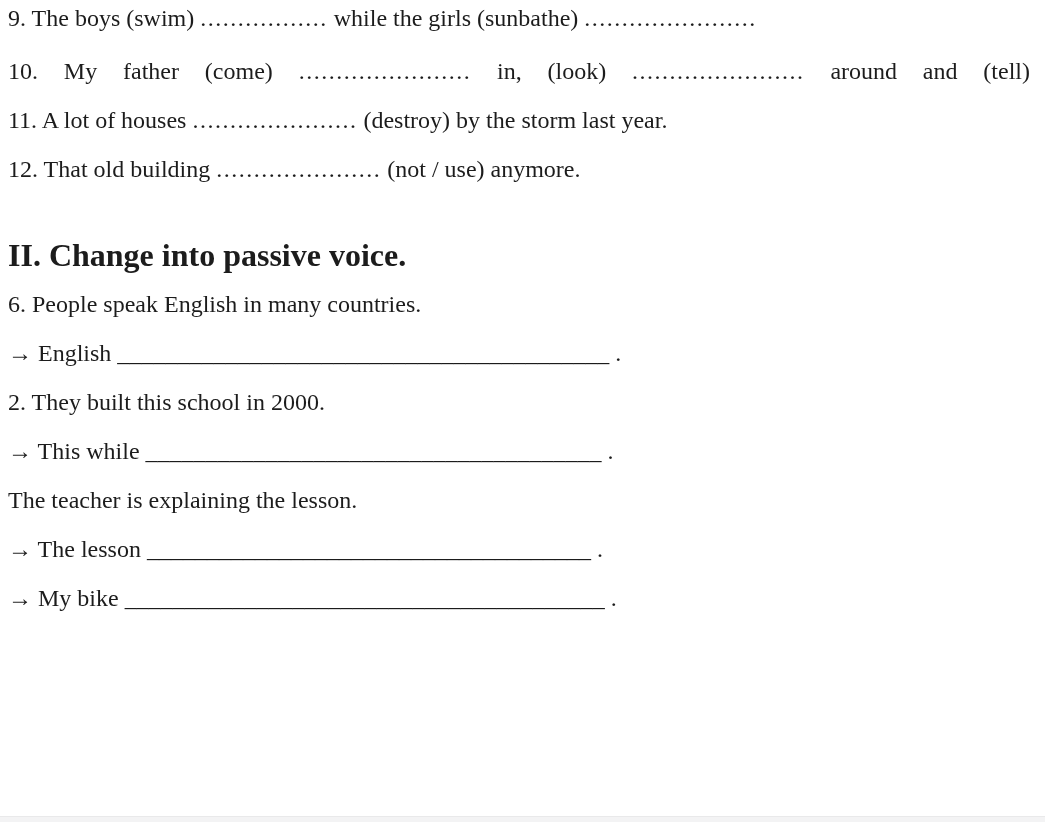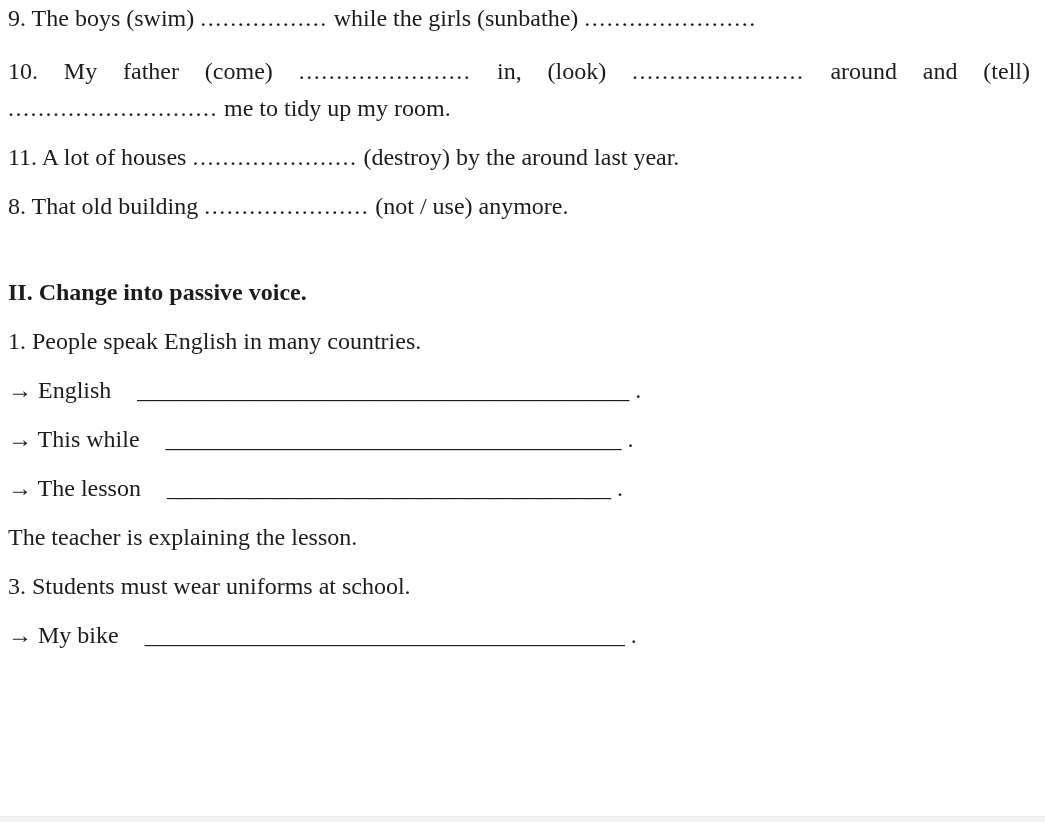--- a/index.html
+++ b/index.html
@@ -20,60 +20,59 @@
     width: 100%;
   }
   .line { margin: 0 0 12px 0; }
   .para10 { margin: 16px 0 12px 0; }
   .para10 .wrapline { margin: 0; }
   .justify {
     text-align: justify;
     text-align-last: justify;
   }
   .dots { letter-spacing: 1.5px; }
-  .uline { letter-spacing: 0; white-space: nowrap; margin-left: 20px; }
+  .uline { letter-spacing: 0; white-space: nowrap; }
   .heading {
     font-weight: bold;
-    font-size: 24px;
+    font-size: 32px;
     line-height: 37px;
     margin: 49px 0 12px 0;
   }
   .bottom-bar {
     position: absolute;
     left: 0; right: 0; bottom: 0;
     height: 6px;
     background: #f3f3f4;
     border-top: 1px solid #e9e9ea;
   }
 </style>
 </head>
 <body>
 
 <div class="doc">
 
   <p class="line"><span>9. The boys (swim) </span><span class="dots">.................</span><span> while the girls (sunbathe) </span><span class="dots">.......................</span></p>
 
   <div class="para10">
     <div class="wrapline justify"><span>10. My father (come) </span><span class="dots">.......................</span><span> in, (look) </span><span class="dots">.......................</span><span> around and (tell)</span></div>
-    <div class="wrapline"><span class="dots">............................</span><span> me to tidy up my room.</span></div>
   </div>
 
-  <p class="line"><span>11. A lot of houses </span><span class="dots">......................</span><span> (destroy) by the around last year.</span></p>
+  <p class="line"><span>11. A lot of houses </span><span class="dots">......................</span><span> (destroy) by the storm last year.</span></p>
 
-  <p class="line"><span>8. That old building </span><span class="dots">......................</span><span> (not / use) anymore.</span></p>
+  <p class="line"><span>12. That old building </span><span class="dots">......................</span><span> (not / use) anymore.</span></p>
 
   <h2 class="heading">II. Change into passive voice.</h2>
 
-  <p class="line"><span>1. People speak English in many countries.</span></p>
+  <p class="line"><span>6. People speak English in many countries.</span></p>
   <p class="line"><span>→</span> <span>English</span> <span class="uline">_________________________________________</span> <span>.</span></p>
 
+  <p class="line"><span>2. They built this school in 2000.</span></p>
   <p class="line"><span>→</span> <span>This while</span> <span class="uline">______________________________________</span> <span>.</span></p>
 
+  <p class="line"><span>The teacher is explaining the lesson.</span></p>
   <p class="line"><span>→</span> <span>The lesson</span> <span class="uline">_____________________________________</span> <span>.</span></p>
-  <p class="line"><span>The teacher is explaining the lesson.</span></p>
 
-  <p class="line"><span>3. Students must wear uniforms at school.</span></p>
 
   <p class="line"><span>→</span> <span>My bike</span> <span class="uline">________________________________________</span> <span>.</span></p>
 
 </div>
 
 <div class="bottom-bar"></div>
 
 </body></html>

